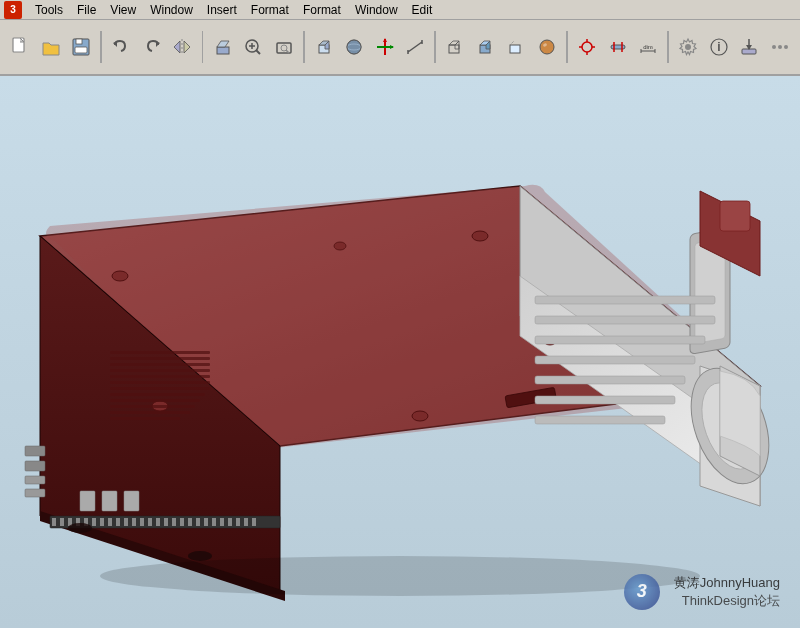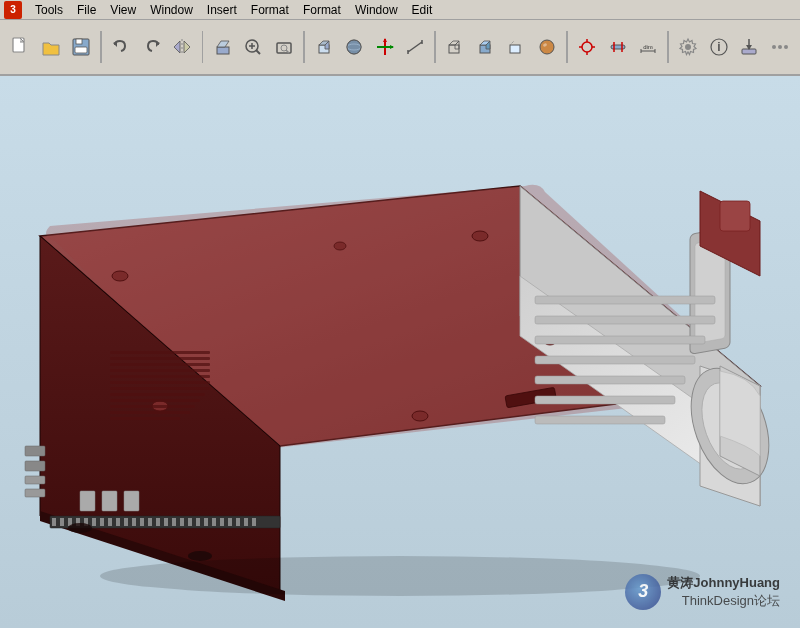--- a/index.html
+++ b/index.html
@@ -86,21 +86,21 @@
       background: radial-gradient(circle at 40% 40%, #6699cc, #334488);
       display: flex; align-items: center; justify-content: center;
       color: white; font-weight: bold; font-size: 18px;
       font-style: italic;
     }
     .watermark-text {
       font-size: 13px;
       color: #222;
       line-height: 1.4;
     }
-    .watermark-text .line1 { font-weight: bold; }
+    .watermark-text .line1 { font-weight: normal; margin-left: 8px; }
     .watermark-text .line2 { color: #333; text-align: right; }
   </style>
 </head>
 <body>
 
 <div id="menubar">
   <div class="menu-logo">
     <span>3</span>
   </div>
   <div class="menu-item">Tools</div>

